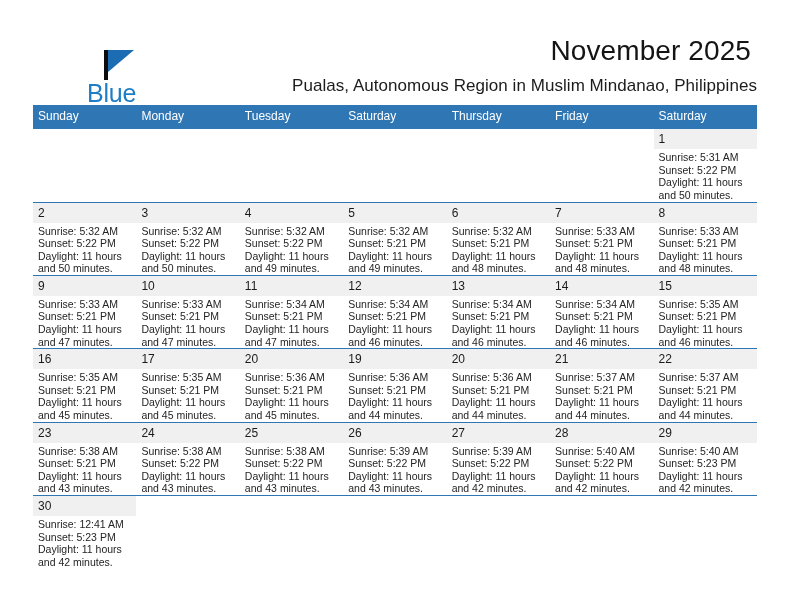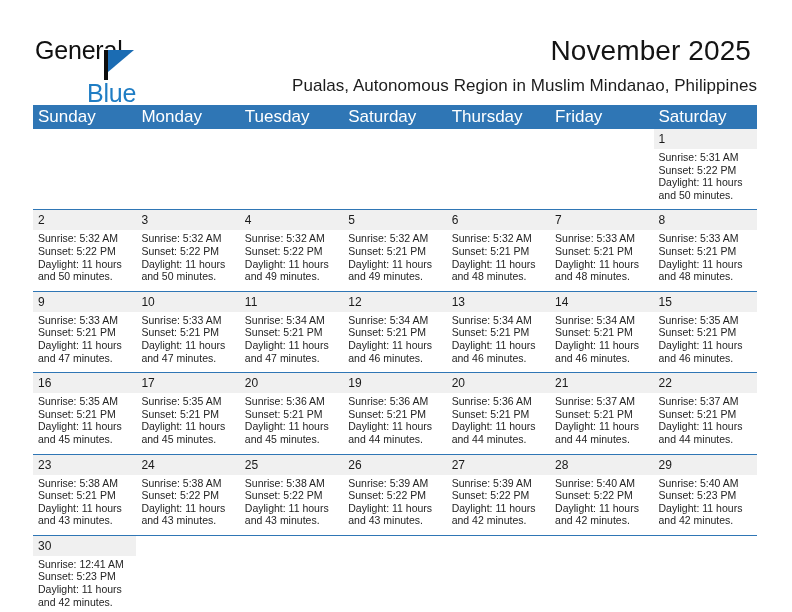--- a/index.html
+++ b/index.html
@@ -106,21 +106,21 @@
     left: 33px;
     top: 105px;
     width: 724px;
     border-collapse: collapse;
     table-layout: fixed;
   }
   .cal th {
     background: #2f76b5;
     color: #ffffff;
     font-weight: normal;
-    font-size: 17px;
+    font-size: 12px;
     line-height: 13px;
     text-align: left;
     padding: 5px 0 6px 5px;
     height: 21px;
     border: none;
   }
   .cal td {
     vertical-align: top;
     padding: 0;
     border: none;
@@ -140,36 +140,35 @@
     padding: 3px 0 3px 5px;
     height: 20px;
   }
   td.blank {
     background: #ffffff;
   }
   td.blank .daynum {
     background: #ffffff;
   }
   .info {
-    padding: 2px 3px 8px 5px;
+    padding: 2px 3px 0 5px;
     font-size: 10.5px;
     line-height: 12.6px;
     color: #242424;
   }
   .info div { white-space: nowrap; }
 </style>
 </head>
 <body>
 
 <div id="page">
 
   <div class="header">
 
     <div class="brand">
-      <span class="brand-general">General</span>
       <span class="brand-flag">
         <span class="pole"></span>
         <span class="tri"></span>
       </span>
       <span class="brand-blue">Blue</span>
     </div>
 
     <div class="title-wrap">
       <h1 class="month-title">November 2025</h1>
       <p class="location">Pualas, Autonomous Region in Muslim Mindanao, Philippines</p>

